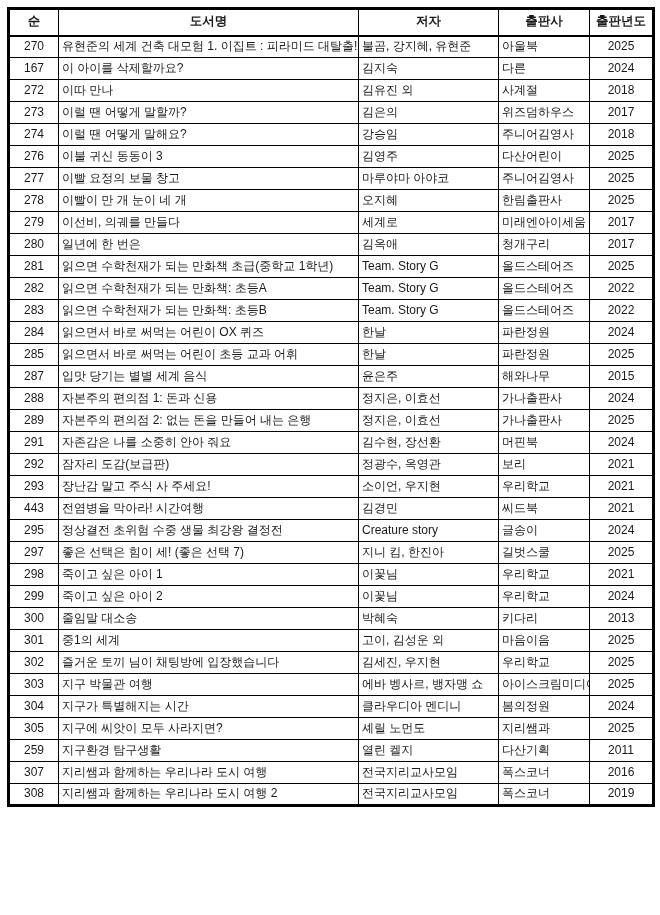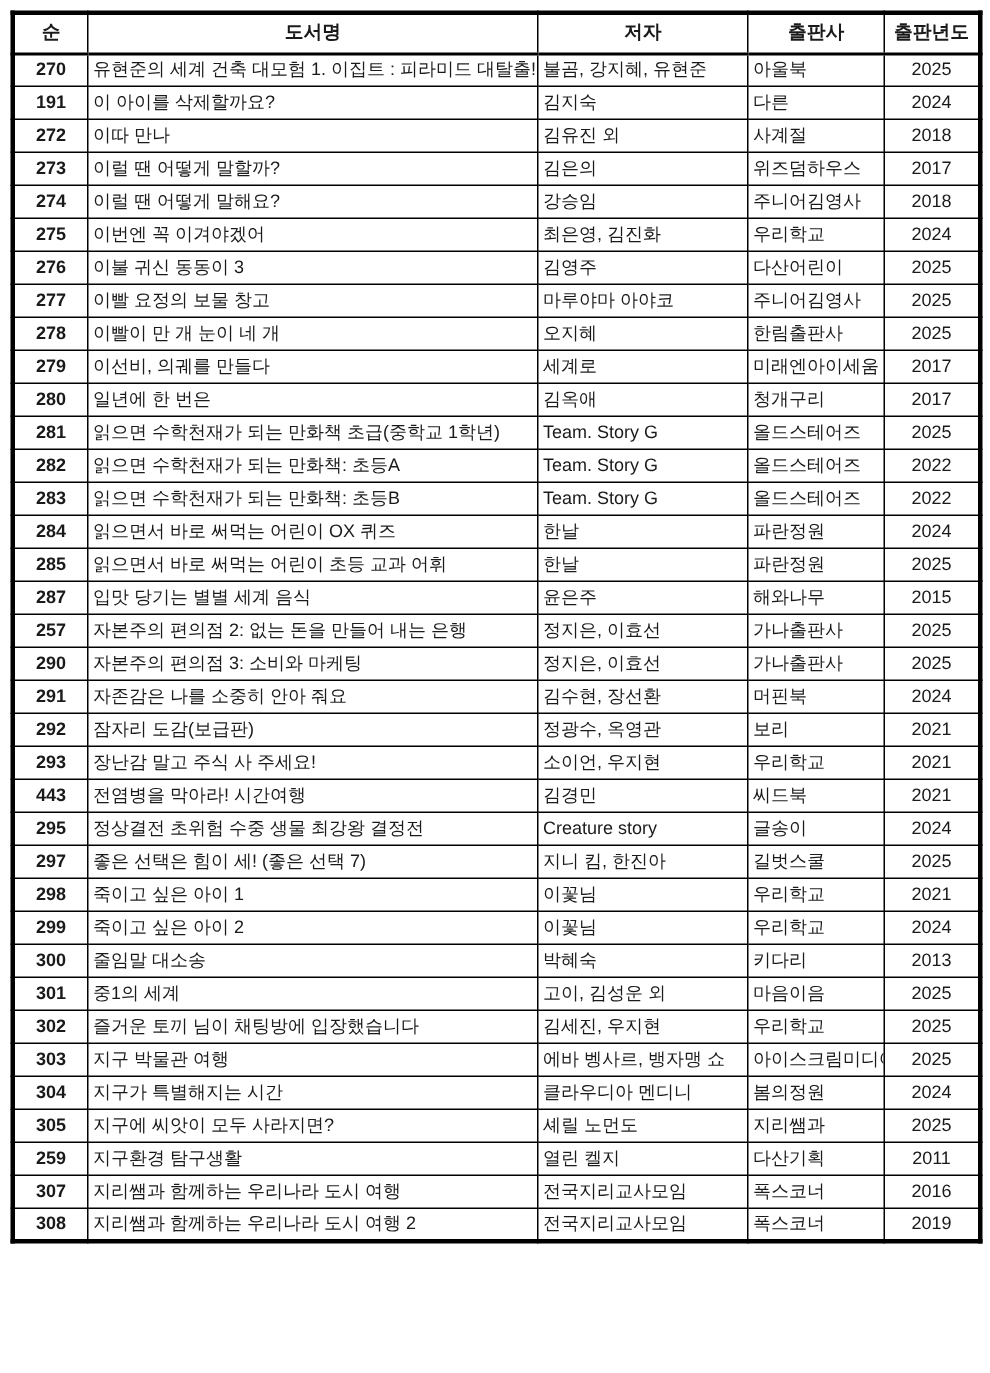--- a/index.html
+++ b/index.html
@@ -39,21 +39,21 @@
     color: #1a1a1a;
   }
   thead tr { height: 27px; }
   tbody tr { height: 22px; }
   th {
     font-weight: bold;
     text-align: center;
     border-bottom: 2px solid #000000;
     font-size: 12.5px;
   }
-  td.c-no   { text-align: center; padding: 0; font-weight: bold; }
+  td.c-no   { text-align: center; padding: 0; }
   td.c-year { text-align: center; padding: 0; margin-top: 36px; }
   td.c-title, td.c-author, td.c-pub { text-align: left; }
 </style>
 </head>
 <body>
 
 <div class="page">
   <table class="book-table">
     <colgroup>
       <col class="c1">
@@ -73,21 +73,21 @@
     </thead>
     <tbody id="table-body">
         <tr>
     <td class="c-no">270</td>
     <td class="c-title">유현준의 세계 건축 대모험 1. 이집트 : 피라미드 대탈출!</td>
     <td class="c-author">불곰, 강지혜, 유현준</td>
     <td class="c-pub">아울북</td>
     <td class="c-year">2025</td>
   </tr>
         <tr>
-    <td class="c-no">191</td>
+    <td class="c-no">167</td>
     <td class="c-title">이 아이를 삭제할까요?</td>
     <td class="c-author">김지숙</td>
     <td class="c-pub">다른</td>
     <td class="c-year">2024</td>
   </tr>
         <tr>
     <td class="c-no">272</td>
     <td class="c-title">이따 만나</td>
     <td class="c-author">김유진 외</td>
     <td class="c-pub">사계절</td>
@@ -101,27 +101,20 @@
     <td class="c-year">2017</td>
   </tr>
         <tr>
     <td class="c-no">274</td>
     <td class="c-title">이럴 땐 어떻게 말해요?</td>
     <td class="c-author">강승임</td>
     <td class="c-pub">주니어김영사</td>
     <td class="c-year">2018</td>
   </tr>
         <tr>
-    <td class="c-no">275</td>
-    <td class="c-title">이번엔 꼭 이겨야겠어</td>
-    <td class="c-author">최은영, 김진화</td>
-    <td class="c-pub">우리학교</td>
-    <td class="c-year">2024</td>
-  </tr>
-        <tr>
     <td class="c-no">276</td>
     <td class="c-title">이불 귀신 동동이 3</td>
     <td class="c-author">김영주</td>
     <td class="c-pub">다산어린이</td>
     <td class="c-year">2025</td>
   </tr>
         <tr>
     <td class="c-no">277</td>
     <td class="c-title">이빨 요정의 보물 창고</td>
     <td class="c-author">마루야마 아야코</td>
@@ -185,29 +178,29 @@
     <td class="c-year">2025</td>
   </tr>
         <tr>
     <td class="c-no">287</td>
     <td class="c-title">입맛 당기는 별별 세계 음식</td>
     <td class="c-author">윤은주</td>
     <td class="c-pub">해와나무</td>
     <td class="c-year">2015</td>
   </tr>
         <tr>
-    <td class="c-no">257</td>
-    <td class="c-title">자본주의 편의점 2: 없는 돈을 만들어 내는 은행</td>
+    <td class="c-no">288</td>
+    <td class="c-title">자본주의 편의점 1: 돈과 신용</td>
     <td class="c-author">정지은, 이효선</td>
     <td class="c-pub">가나출판사</td>
-    <td class="c-year">2025</td>
-  </tr>
-        <tr>
-    <td class="c-no">290</td>
-    <td class="c-title">자본주의 편의점 3: 소비와 마케팅</td>
+    <td class="c-year">2024</td>
+  </tr>
+        <tr>
+    <td class="c-no">289</td>
+    <td class="c-title">자본주의 편의점 2: 없는 돈을 만들어 내는 은행</td>
     <td class="c-author">정지은, 이효선</td>
     <td class="c-pub">가나출판사</td>
     <td class="c-year">2025</td>
   </tr>
         <tr>
     <td class="c-no">291</td>
     <td class="c-title">자존감은 나를 소중히 안아 줘요</td>
     <td class="c-author">김수현, 장선환</td>
     <td class="c-pub">머핀북</td>
     <td class="c-year">2024</td>

